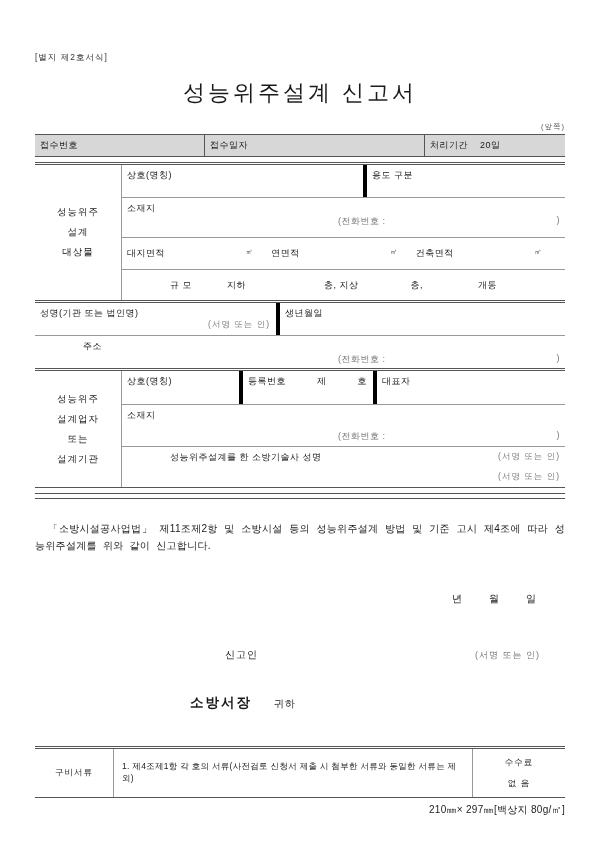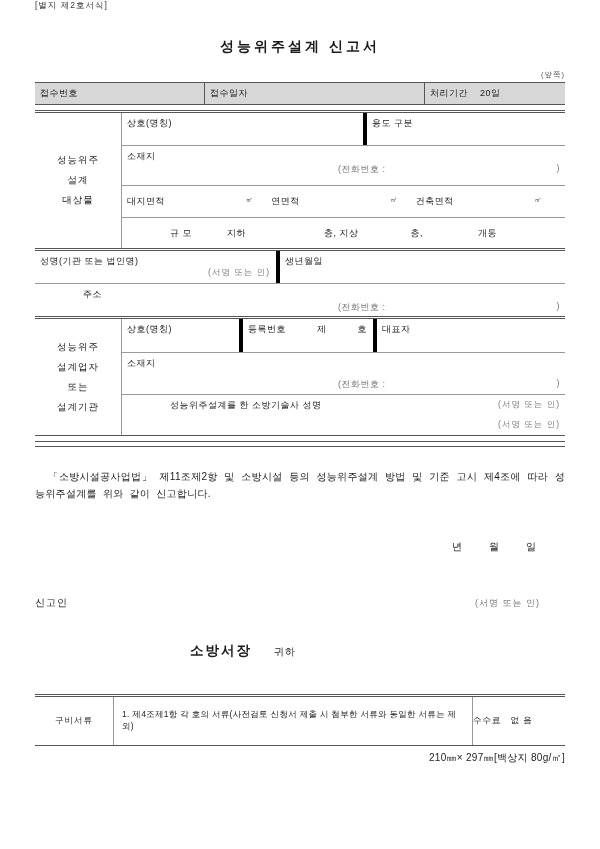--- a/index.html
+++ b/index.html
@@ -1,23 +1,23 @@
 <!DOCTYPE html>
 <html><head>
 <meta charset="utf-8">
 <style>
   html,body{margin:0;padding:0;}
   body{
     width:600px;height:849px;background:#ffffff;overflow:hidden;
     font-family:"Liberation Sans","DejaVu Sans",sans-serif;
     color:#1a1a1a;
   }
-  .page{width:530px;margin:0 auto;}
+  .page{width:530px;margin:0 auto;padding-top:52px;}
   .form-code{font-size:8.5px;color:#333;letter-spacing:1px;}
-  .title{text-align:center;font-size:14px;font-weight:bold;letter-spacing:3px;margin-top:26px;}
+  .title{text-align:center;font-size:22px;font-weight:normal;letter-spacing:3px;margin-top:14px;}
   .front-label{text-align:right;font-size:7.5px;color:#555;margin-top:14px;letter-spacing:1px;}
 
   
   .rcpt{display:flex;border-top:1px solid #555;border-bottom:1px solid #555;background:#d7d7d7;height:23px;margin-top:2px;box-sizing:border-box;}
   .rcpt .cell{font-size:9px;padding:4px 5px;box-sizing:border-box;letter-spacing:0.5px;}
   .rcpt .c1{width:170px;border-right:1px solid #555;}
   .rcpt .c2{width:220px;border-right:1px solid #555;}
   .rcpt .c3{flex:1;display:flex;gap:12px;}
 
   
@@ -40,31 +40,31 @@
 
   .scale-row{display:flex;align-items:center;width:100%;}
   .scale-row span{display:inline-block;}
 
   .double-rule{height:4px;border-top:1px solid #555;border-bottom:1px solid #555;margin-top:5px;}
 
   .decl{margin-top:22px;font-size:10px;line-height:1.65;text-align:justify;text-indent:13px;word-spacing:3px;letter-spacing:0.3px;}
 
   .date-line{margin-top:38px;display:flex;justify-content:flex-end;gap:26px;padding-right:28px;font-size:10px;letter-spacing:1px;}
   .declarant-line{margin-top:42px;display:flex;align-items:center;font-size:10px;}
-  .declarant-line .who{letter-spacing:1px;}
+  .declarant-line .who{margin-left:190px;letter-spacing:1px;}
   .declarant-line .sgn{margin-left:auto;padding-right:25px;font-size:9px;color:#7a7a7a;letter-spacing:1px;}
   .chief-line{margin-top:32px;display:flex;align-items:baseline;}
   .chief-line .chief{margin-left:155px;font-size:13.5px;font-weight:bold;letter-spacing:2px;}
   .chief-line .gwiha{margin-left:22px;font-size:10px;letter-spacing:1px;}
 
   
   .atable{margin-top:34px;border-top:3px double #555;border-bottom:1px solid #555;display:flex;height:52px;box-sizing:border-box;}
   .atable .a1{width:78px;border-right:1px solid #999;display:flex;align-items:center;justify-content:center;font-size:8.5px;letter-spacing:1px;}
   .atable .a2{width:359px;border-right:1px solid #999;display:flex;align-items:center;padding:0 8px;font-size:8.5px;letter-spacing:0.3px;box-sizing:border-box;}
-  .atable .a3{flex:1;display:flex;flex-direction:row;align-items:center;gap:9px;font-size:8.5px;letter-spacing:1px;}
+  .atable .a3{flex:1;display:flex;flex-direction:column;align-items:center;justify-content:center;gap:9px;font-size:8.5px;letter-spacing:1px;}
   .paper-note{text-align:right;font-size:10px;color:#222;margin-top:5px;letter-spacing:0.3px;}
 </style>
 </head>
 <body>
 
 <div class="page">
 
   <div class="form-code">[별지 제2호서식]</div>
   <div class="title">성능위주설계 신고서</div>
   <div class="front-label">(앞쪽)</div>

